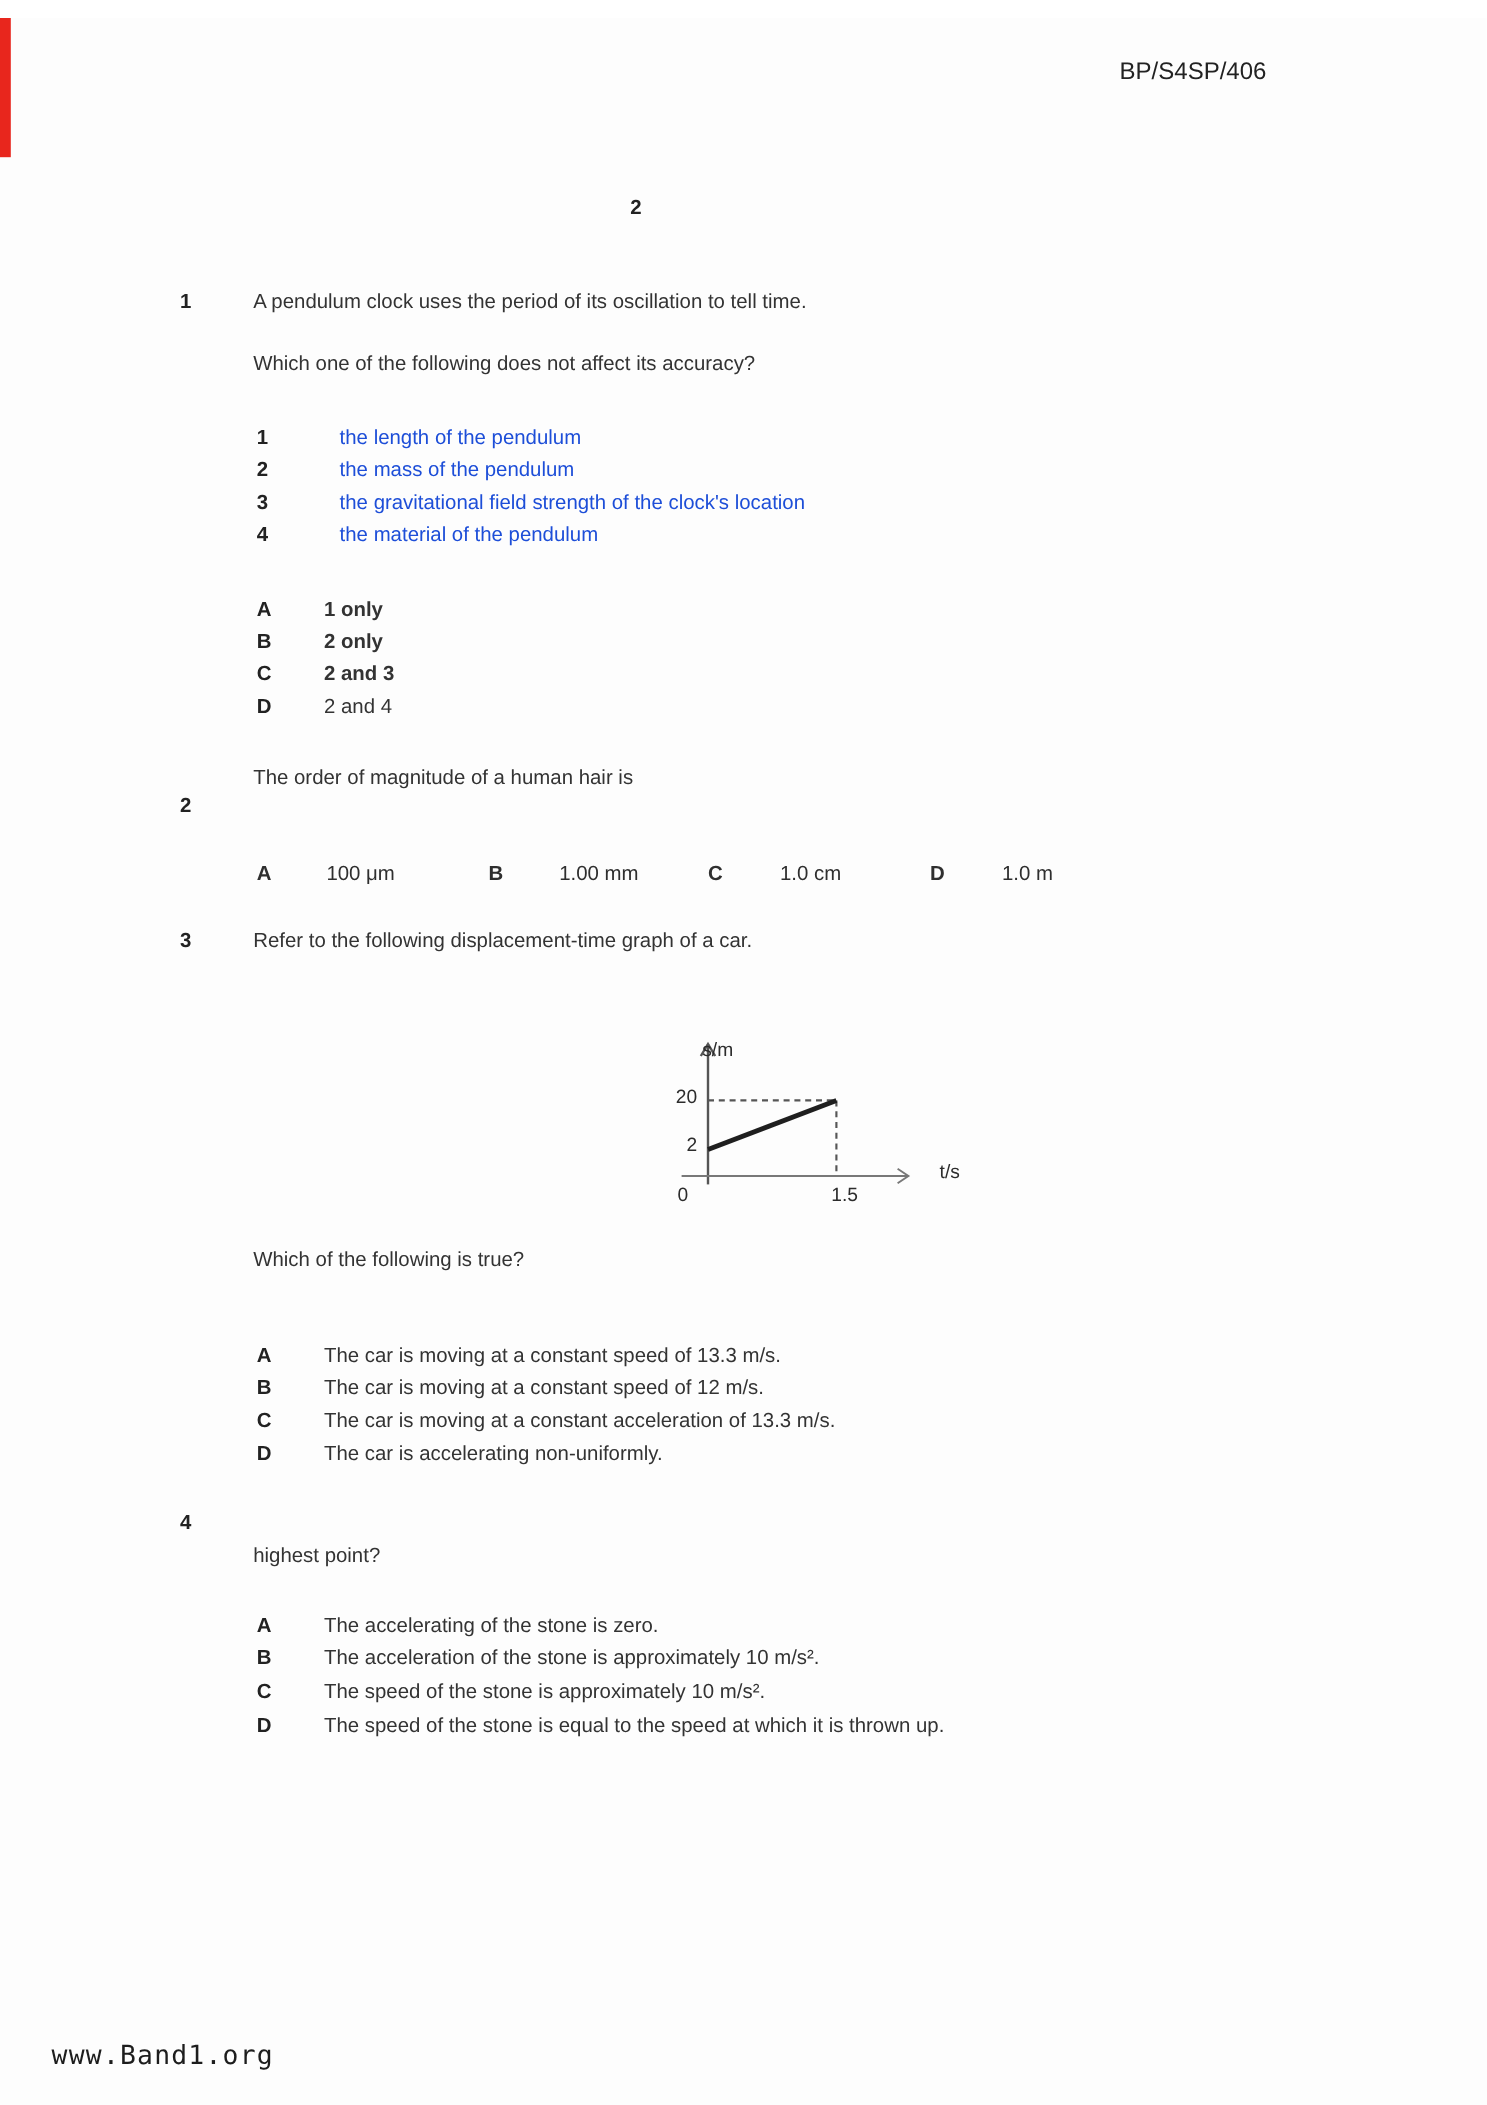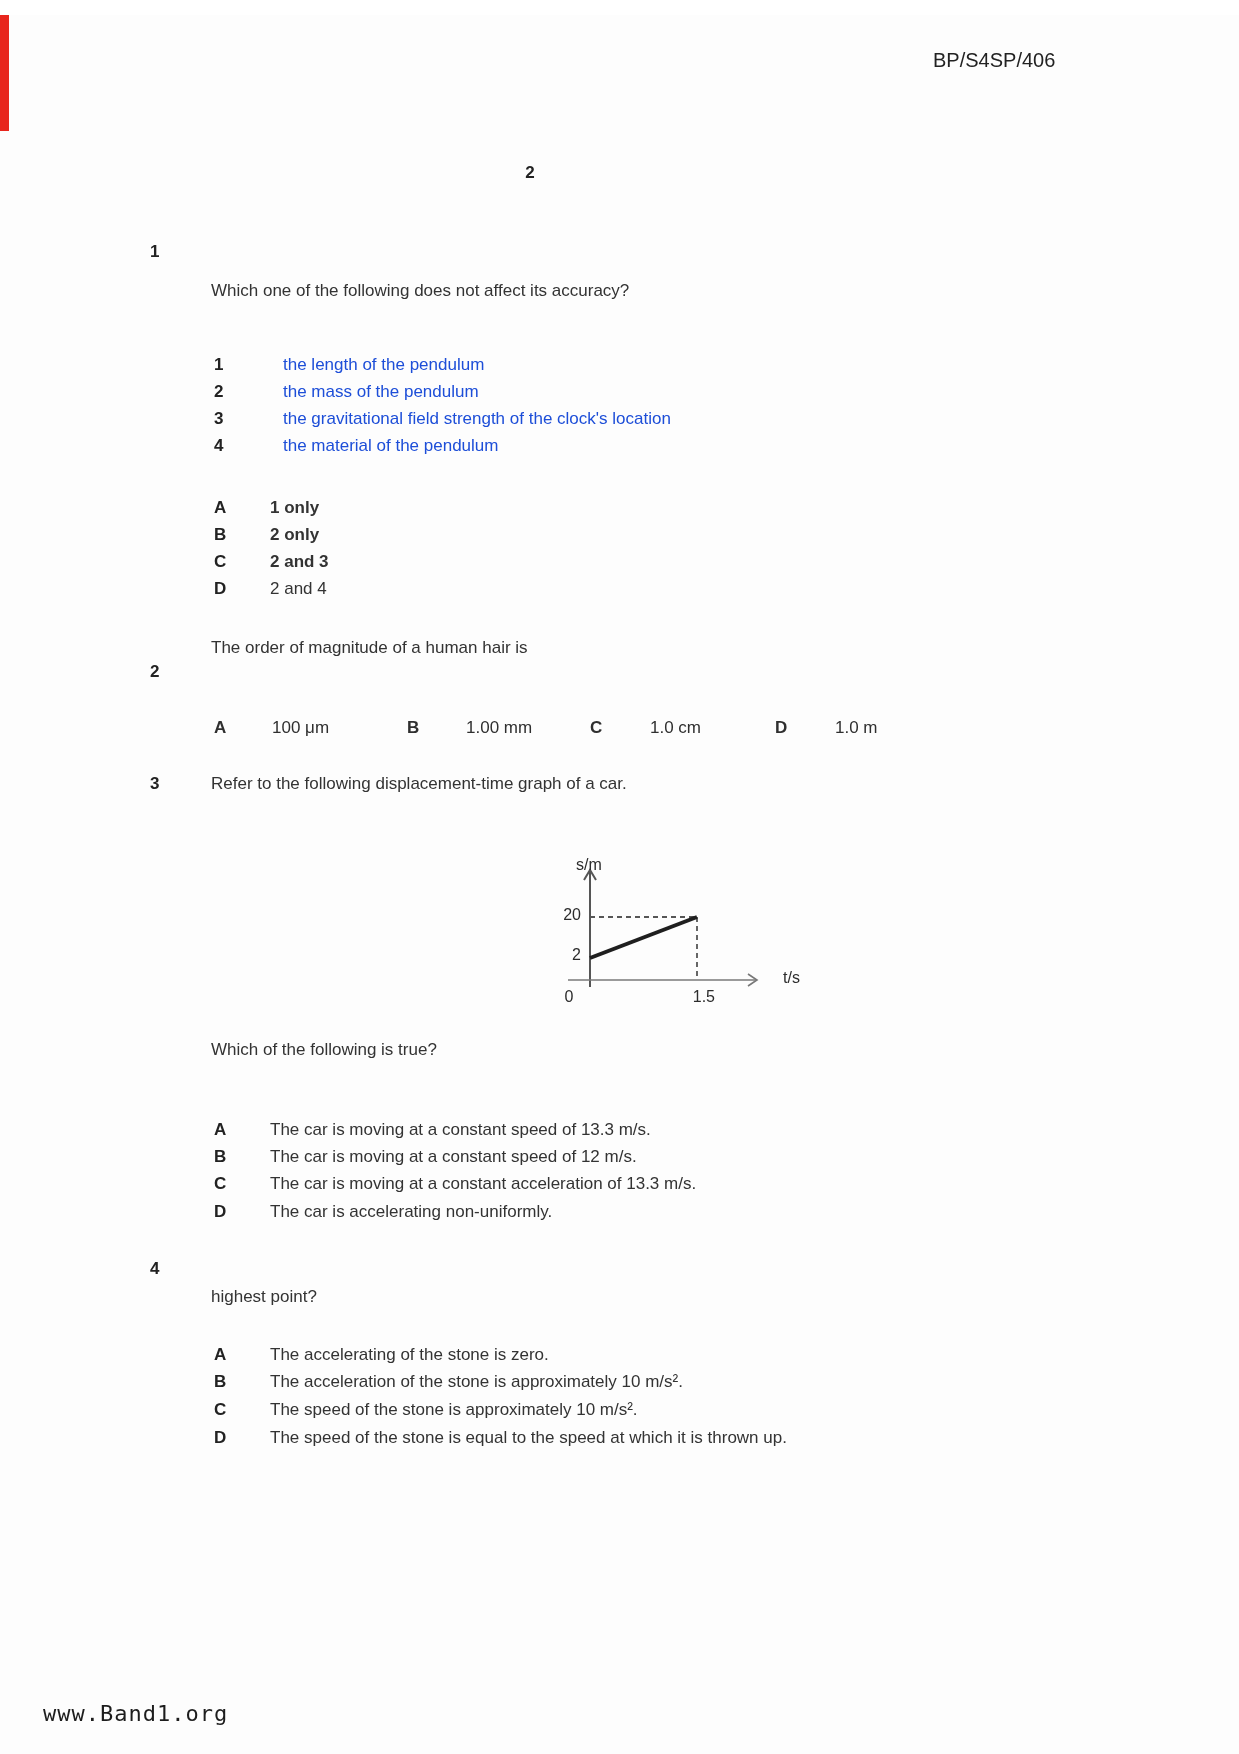--- a/index.html
+++ b/index.html
@@ -44,21 +44,22 @@
 <body>
 
 <div class="page">
 
   <div class="red-strip"></div>
 
   <div class="header-code">BP/S4SP/406</div>
   <div class="page-number">2</div>
 
   <div class="qnum" style="top:227px">1</div>
-  <div class="qtext" style="top:266px">Which one of the following does not affect its accuracy?</div>
+  <div class="qtext" style="top:227px">A pendulum clock uses the period of its oscillation to tell time.</div>
+  <div class="qtext" style="top:278px">Which one of the following does not affect its accuracy?</div>
 
   <div class="subnum" style="top:340px">1</div>
   <div class="subtext" style="top:340px">the length of the pendulum</div>
   <div class="subnum" style="top:367px">2</div>
   <div class="subtext" style="top:367px">the mass of the pendulum</div>
   <div class="subnum" style="top:394px">3</div>
   <div class="subtext" style="top:394px">the gravitational field strength of the clock's location</div>
   <div class="subnum" style="top:421px">4</div>
   <div class="subtext" style="top:421px">the material of the pendulum</div>
 
@@ -94,21 +95,21 @@
 
       <line x1="23" y1="130" x2="212" y2="130" stroke="#787878" stroke-width="1.6"></line>
       <polyline points="203,124 212,130 203,136" fill="none" stroke="#787878" stroke-width="1.6"></polyline>
 
       <line x1="45" y1="67" x2="152" y2="67" stroke="#565656" stroke-width="1.8" stroke-dasharray="5,4"></line>
 
       <line x1="152" y1="67" x2="152" y2="130" stroke="#565656" stroke-width="1.8" stroke-dasharray="5,4"></line>
 
       <line x1="45" y1="108" x2="152" y2="67" stroke="#1f1f1f" stroke-width="4"></line>
     </svg>
-    <div class="glabel" style="left:22px;top:6px;width:44px;text-align:center">s/m</div>
+    <div class="glabel" style="left:22px;top:17px;width:44px;text-align:right">s/m</div>
     <div class="glabel" style="left:0px;top:56px;width:36px;text-align:right">20</div>
     <div class="glabel" style="left:0px;top:96px;width:36px;text-align:right">2</div>
     <div class="glabel" style="left:12px;top:138px;width:24px;text-align:center">0</div>
     <div class="glabel" style="left:134px;top:138px;width:36px;text-align:right">1.5</div>
     <div class="glabel" style="left:238px;top:119px">t/s</div>
   </div>
 
   <div class="qtext" style="top:1025px">Which of the following is true?</div>
 
   <div class="optletter" style="top:1105px">A</div>

